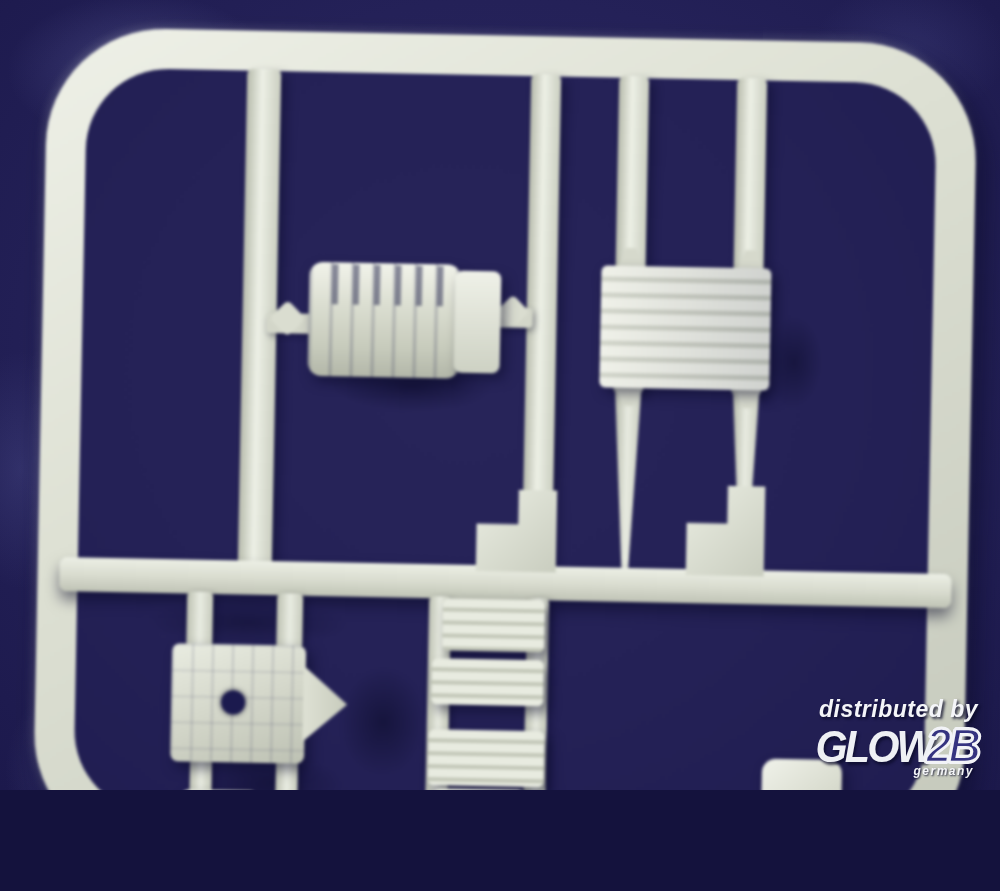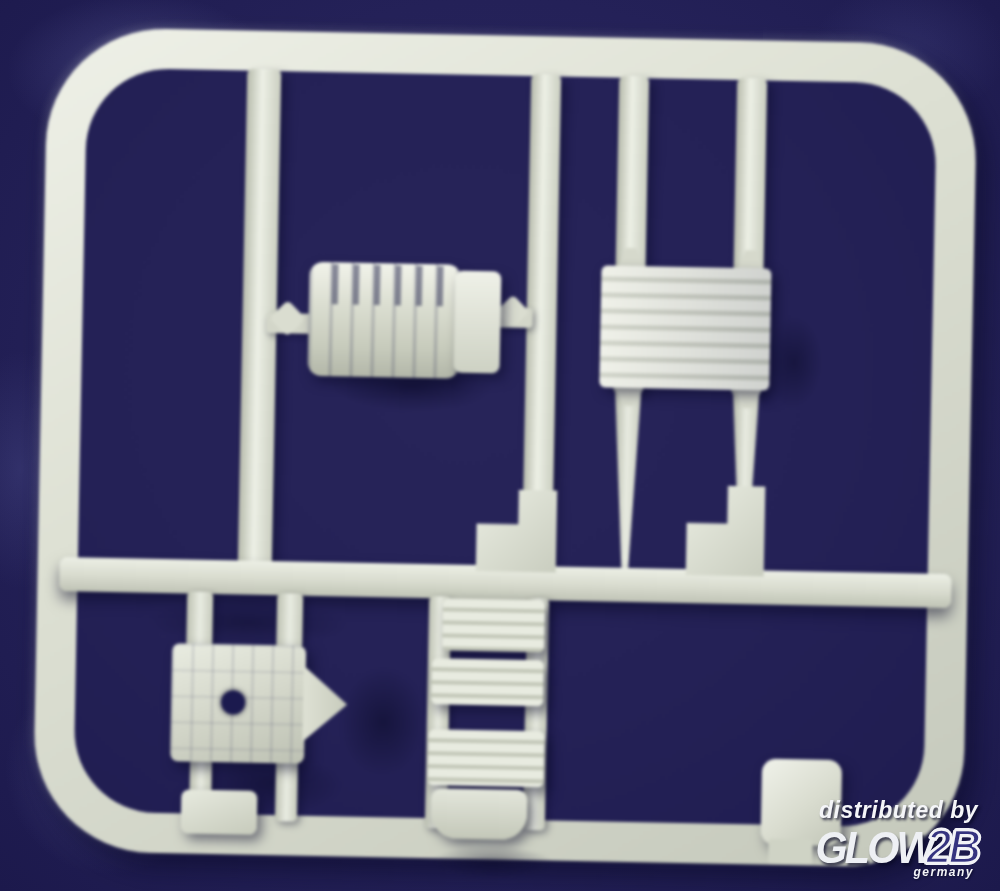--- a/index.html
+++ b/index.html
@@ -1,17 +1,17 @@
 <!DOCTYPE html>
 <html><head>
 <meta charset="utf-8">
 <style>
   html,body{margin:0;padding:0;background:#14123d;}
   .stage{
-    position:relative; width:1000px; height:891px; overflow:hidden;
+    position:relative; width:1000px; height:790px; overflow:hidden;
     background: radial-gradient(ellipse at 50% 45%, #2a2763 0%, #242158 58%, #1c194c 100%);
     font-family:"Liberation Sans", sans-serif;
   }
   .haze{position:absolute; pointer-events:none;}
   .haze-tl{left:-50px; top:-40px; width:380px; height:220px;
     background:radial-gradient(closest-side, rgba(125,130,195,.30), rgba(125,130,195,0) 70%);}
   .haze-l{left:-70px; top:300px; width:180px; height:340px;
     background:radial-gradient(closest-side, rgba(105,110,180,.22), rgba(105,110,180,0) 70%);}
   .haze-bl{left:-40px; top:620px; width:300px; height:300px;
     background:radial-gradient(closest-side, rgba(135,140,205,.26), rgba(135,140,205,0) 70%);}

